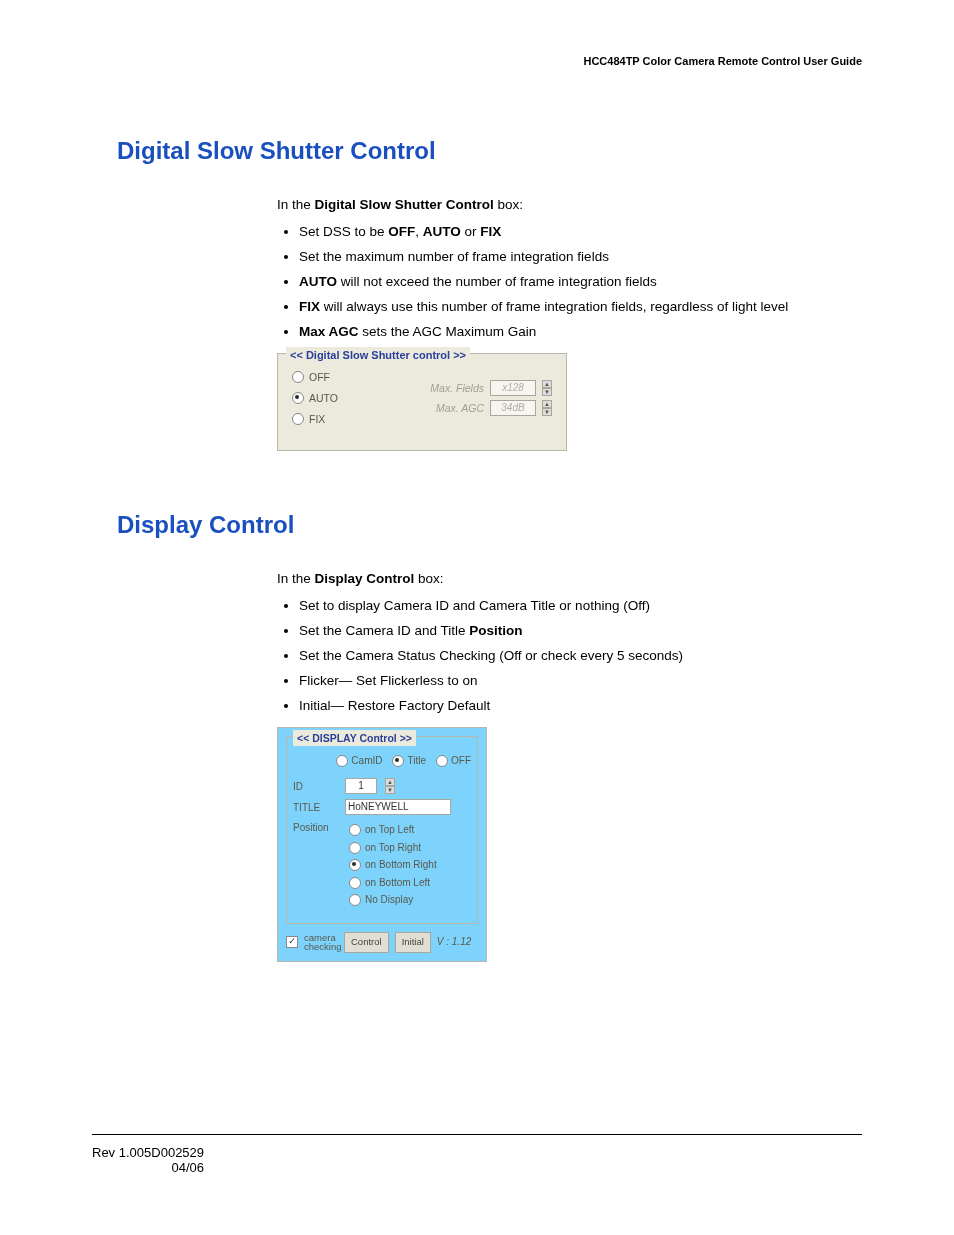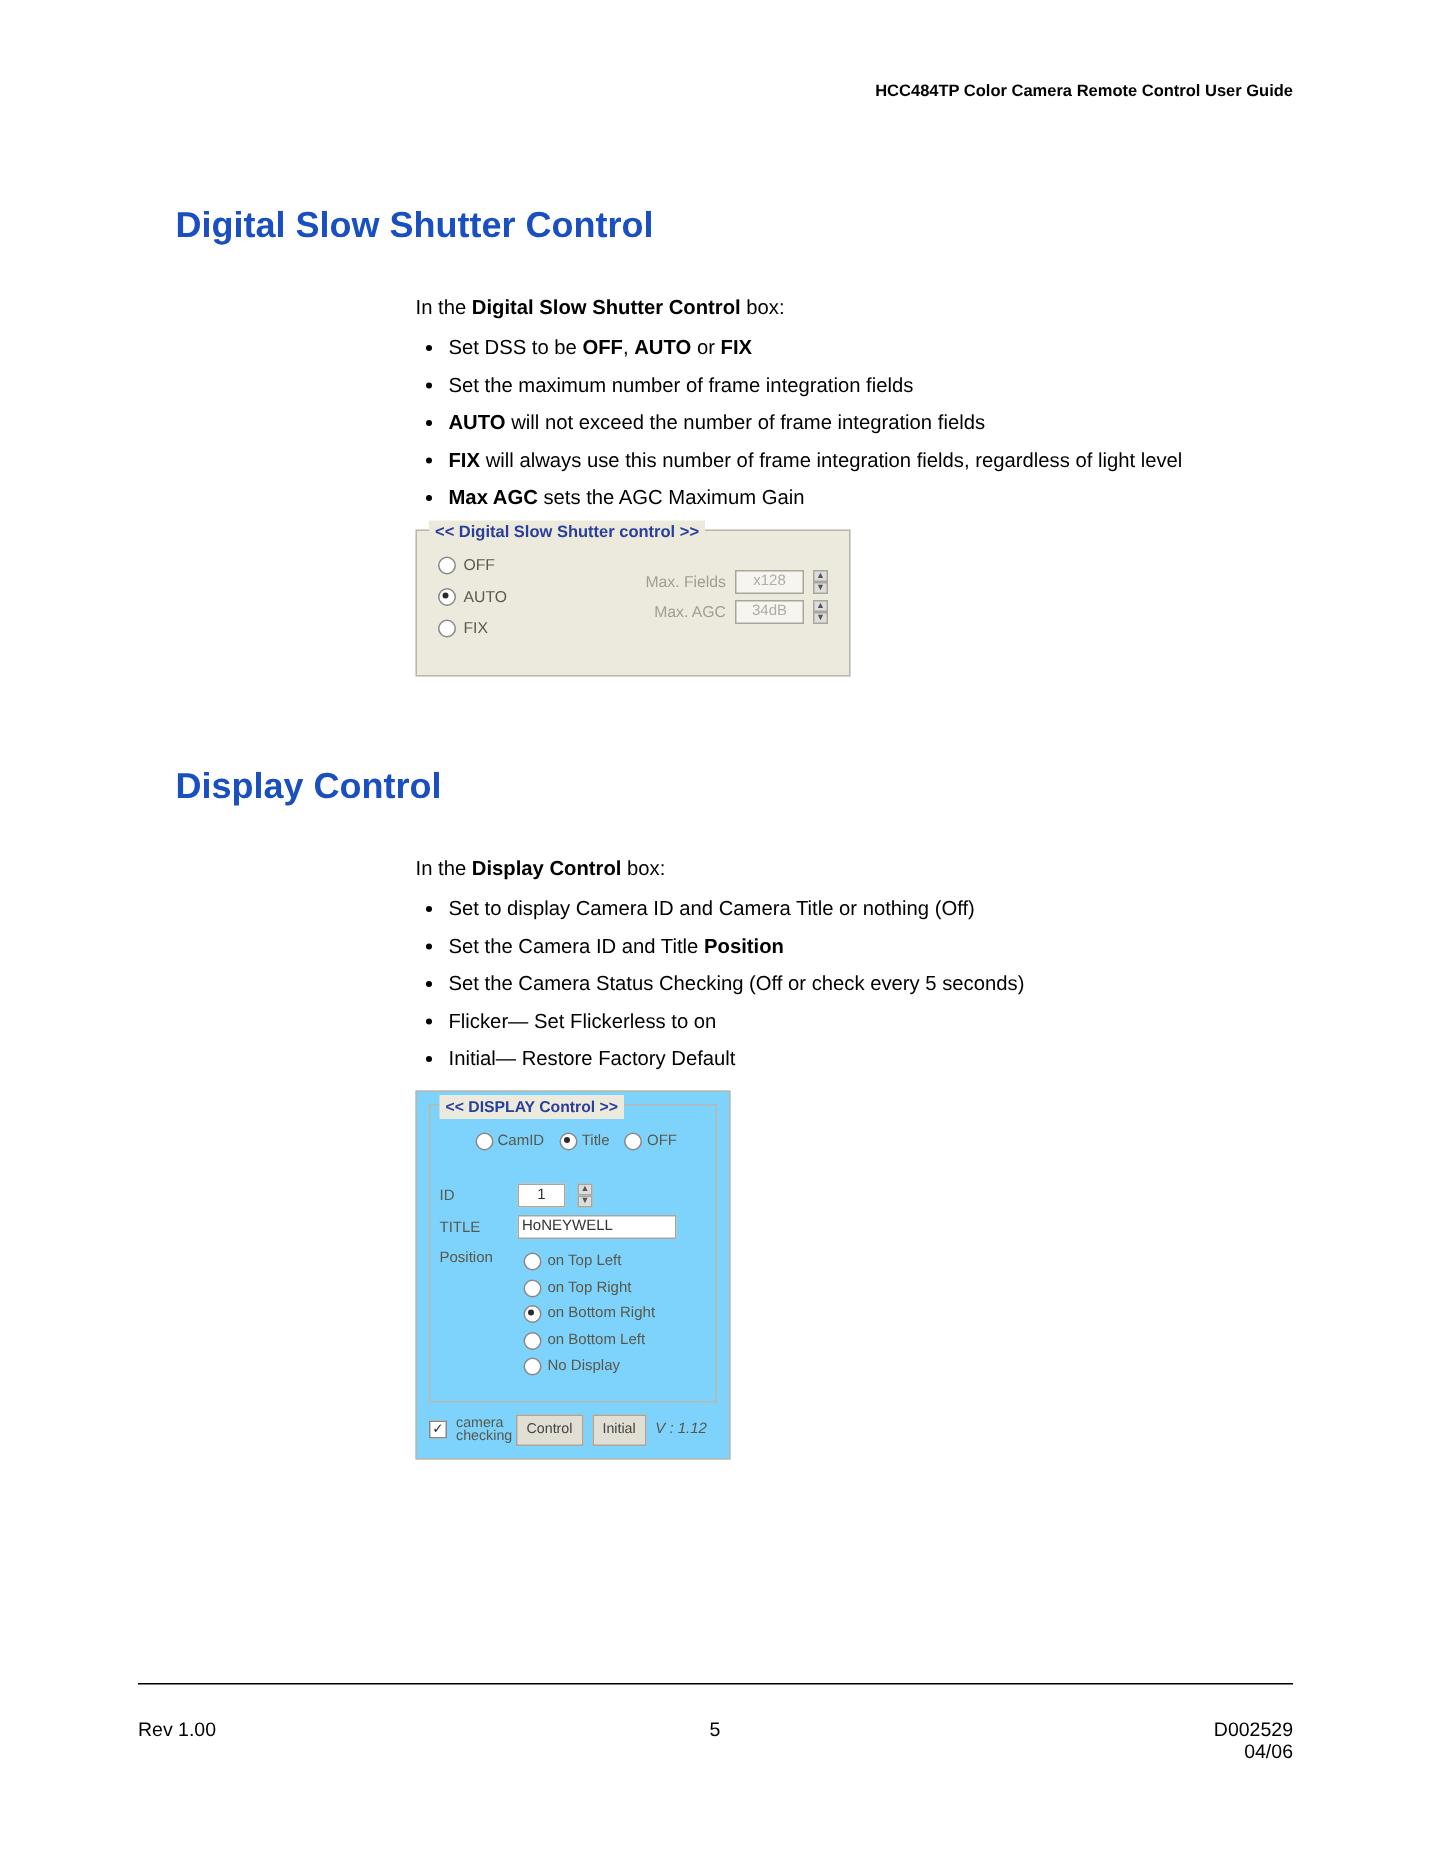--- a/index.html
+++ b/index.html
@@ -63,21 +63,21 @@
     top: -7px; left: 8px;
     background: #eceadd;
     padding: 0 4px;
     color: #2a3e9a;
     font-weight: bold;
     font-size: 11px;
   }
   .dss-row { display:flex; align-items:center; }
   .dss-left { width: 90px; }
   .dss-left .opt { display:flex; align-items:center; gap:5px; margin:5px 0;}
-  .dss-right { flex:1; }
+  .dss-right { flex:1;font-style:italic; }
   .dss-right .fld { display:flex; align-items:center; justify-content:flex-end; gap:6px; margin:4px 0;}
   .fld .lbl { color:#a09e91; font-size:10.5px;}
   .fld .box {
     width:44px; height:14px;
     border:1px solid #a9a79b;
     background:#f6f5ef;
     font-size:10px; color:#b0aea2;
     text-align:center;
     line-height:14px;
   }
@@ -111,21 +111,21 @@
     border: 1px solid #b9b7ab;
     padding: 16px 6px 8px 6px;
     position: relative;
   }
   .disp-inner .legend {
     position:absolute; top:-7px; left:6px;
     background:#eceadd; padding:0 4px;
     color:#2a3e9a; font-weight:bold; font-size:10.5px;
   }
   .disp-top-opts {
-    display:flex; gap:10px; justify-content:center; margin-bottom:21px;
+    display:flex; gap:10px; justify-content:flex-end; margin-bottom:10px;
     margin-left: 4px;
   }
   .disp-top-opts .o {display:flex;align-items:center;gap:3px;}
   .disp-row { display:flex; align-items:center; gap:8px; margin:5px 0;}
   .disp-row .rl { width:44px; }
   .idbox {
     width:30px; height:14px; border:1px solid #a9a79b; background:#fff;
     font-size:10px; text-align:center; line-height:14px; color:#333;
   }
   .titlebox {
@@ -146,24 +146,24 @@
     border:1px solid #a9a79b; background:#e1dfd3;
     padding:2px 6px; font-size:9.5px; color:#444;
   }
   .ver { font-style:italic; font-weight:normal; font-size:10px;}
   
   .page-footer {
     position:absolute;
     left:92px; right:92px;
     bottom:60px;
     border-top:1px solid #000;
-    padding-top:22px;
+    padding-top:10px;
     font-size:13px;
     display:flex;
-    justify-content:space-between;
+    justify-content:flex-start;
   }
   .page-footer .fr { text-align:right; }
   .spacer-between { height: 60px; }
 </style>
 </head>
 <body>
 
 <div class="page">
 
   <div class="header-right">HCC484TP Color Camera Remote Control User Guide</div>

